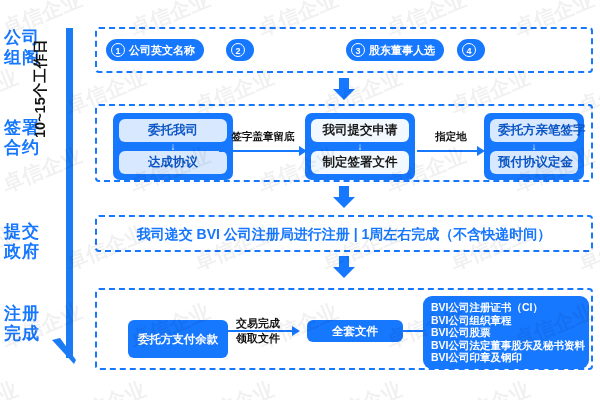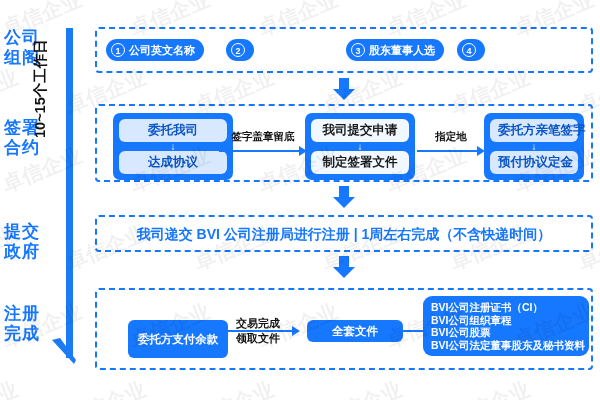--- a/index.html
+++ b/index.html
@@ -226,20 +226,21 @@
 
   <div class="bpill" style="left:307px;top:320px;width:96px;height:22px">全套文件</div>
 
   <div class="stub" style="left:403px;top:330px;width:22px"></div>
 
   <div class="doclist" style="left:423px;top:296px;width:166px">
     <div>BVI公司注册证书（CI）</div>
     <div>BVI公司组织章程</div>
     <div>BVI公司股票</div>
     <div>BVI公司法定董事股东及秘书资料</div>
+    <div>BVI公司印章及钢印</div>
   </div>
 
   <div class="wm-layer" id="wmlayer">
       <div class="wm" style="left: 0px; top: 0px;">卓信企业</div>
       <div class="wm" style="left: 128px; top: 0px;">卓信企业</div>
       <div class="wm" style="left: 256px; top: 0px;">卓信企业</div>
       <div class="wm" style="left: 384px; top: 0px;">卓信企业</div>
       <div class="wm" style="left: 512px; top: 0px;">卓信企业</div>
       <div class="wm" style="left: -64px; top: 78px;">卓信企业</div>
       <div class="wm" style="left: 64px; top: 78px;">卓信企业</div>

